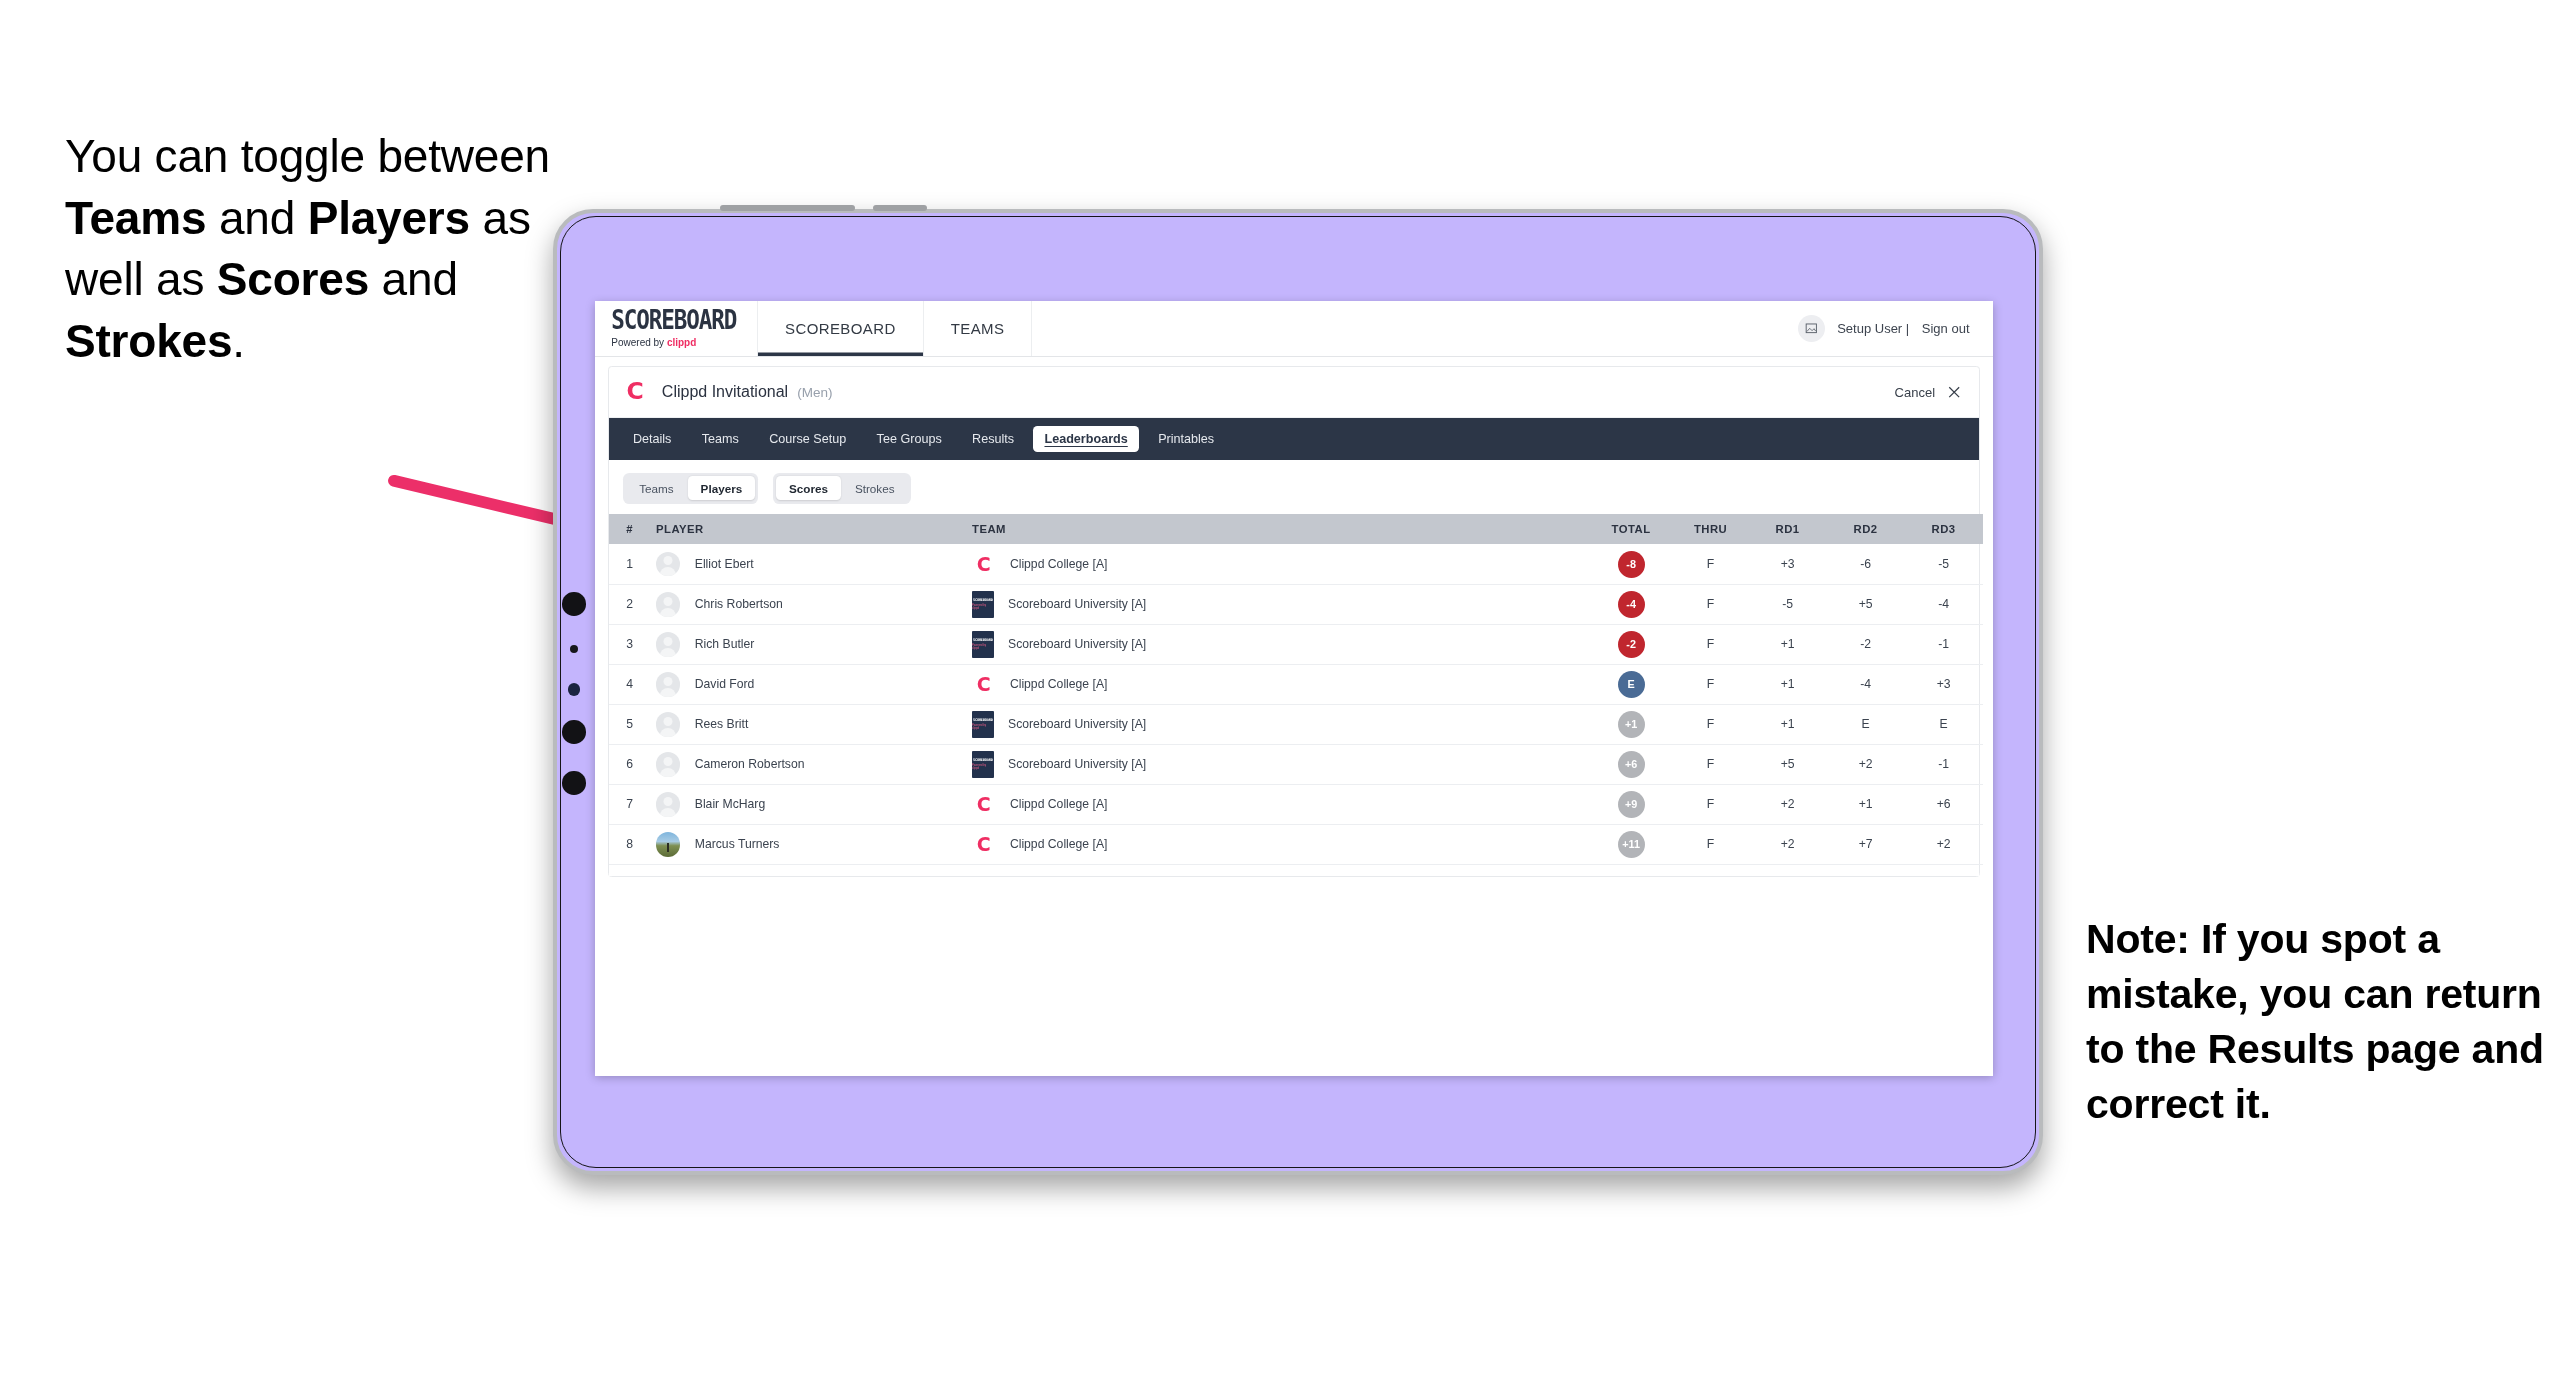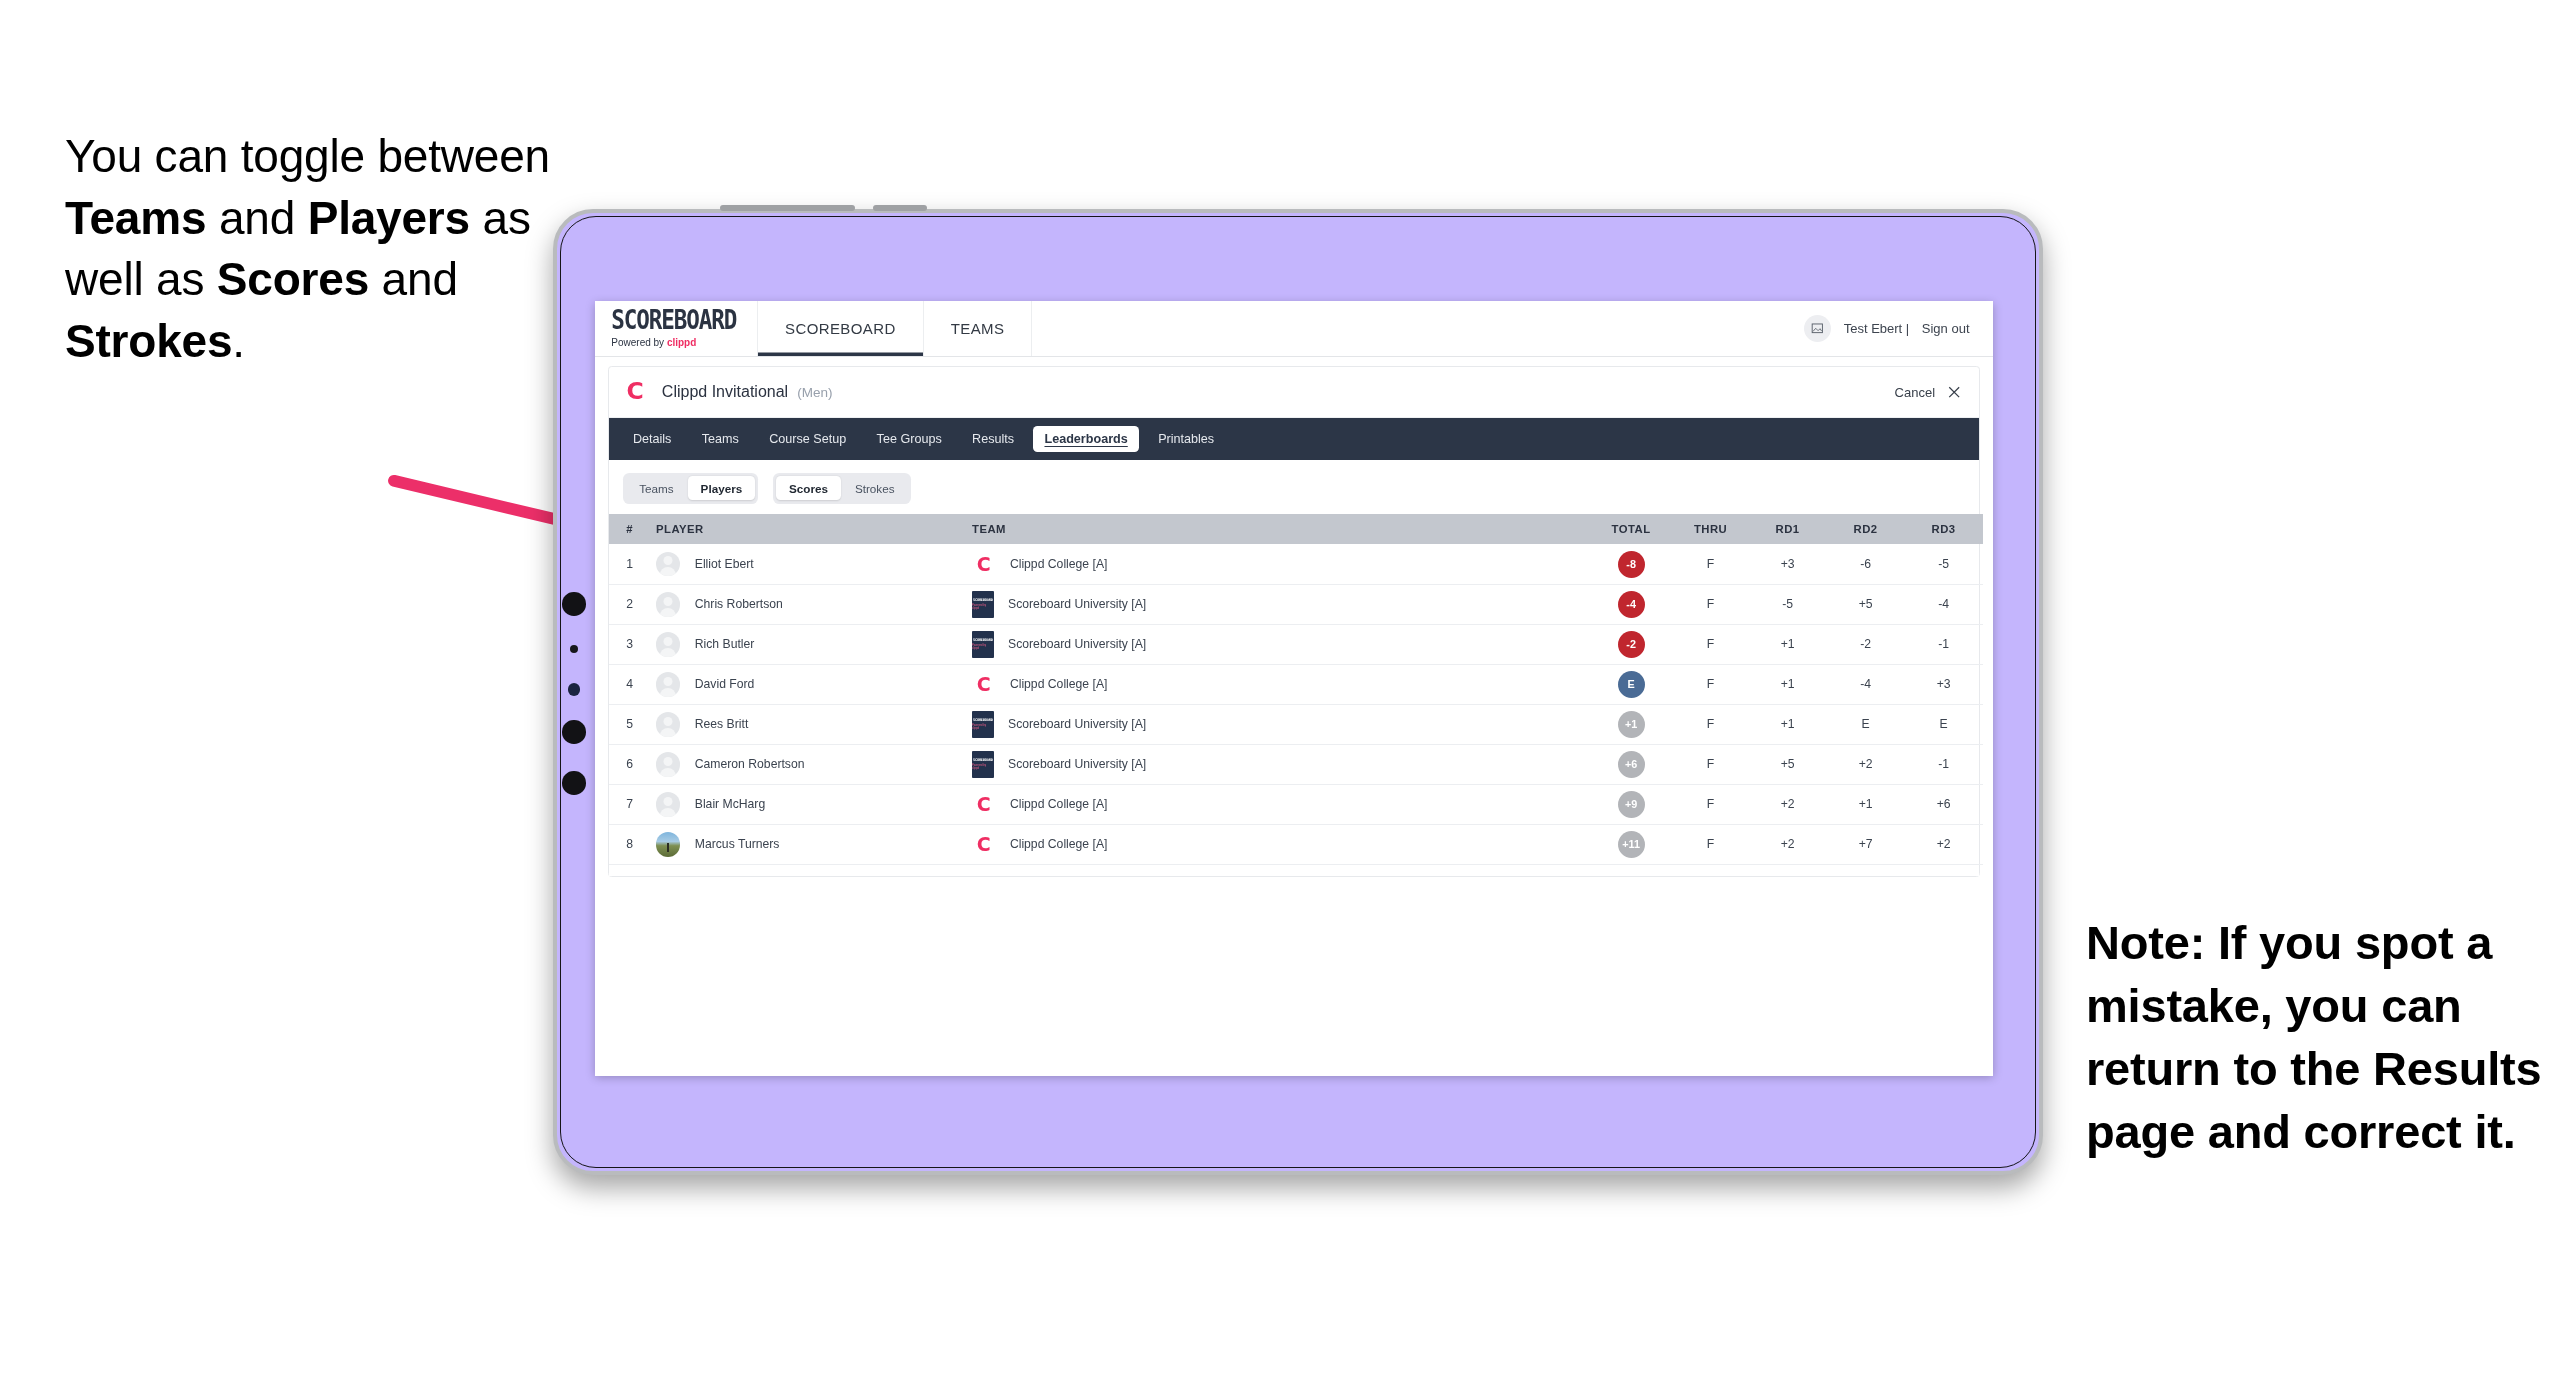--- a/index.html
+++ b/index.html
@@ -18,21 +18,21 @@
     line-height: 1.34;
     letter-spacing: -0.2px;
   }
   #annot-left {
     left: 65px; top: 126px; width: 488px;
     font-size: 46px; font-weight: 400;
   }
   #annot-left b { font-weight: 700; }
   #annot-right {
     left: 2086px; top: 912px; width: 488px;
-    font-size: 47px; font-weight: 700;
+    font-size: 41px; font-weight: 700;
   }
 
   
   #arrow { position: absolute; left: 388px; top: 470px; width: 280px; height: 90px; }
 
   
   #tablet {
     position: absolute; left: 553px; top: 209px;
     width: 1490px; height: 966px;
     background: #c4b5fd;
@@ -229,21 +229,21 @@
           <span>TEAMS</span>
         </div>
 
         <div id="topbar-right">
           <div id="user-avatar">
             <svg width="12.6" height="12.6" viewBox="0 0 16 16">
               <rect x="1.5" y="2.5" width="13" height="11" fill="none" stroke="#5a616b" stroke-width="1.2"></rect>
               <path d="M2.5 12 L6 8 L9 11 L11.5 8.5 L13.5 11.5" fill="none" stroke="#5a616b" stroke-width="1.1"></path>
             </svg>
           </div>
-          <span>Test Ebert |</span>
+          <span>Setup User |</span>
           <span id="signout">Sign out</span>
         </div>
       </div>
 
       <div id="tcard">
         <div id="tcard-head">
           <span class="c-logo">C</span>
           <span id="tcard-title">Clippd Invitational</span>
           <span id="tcard-gender">(Men)</span>
           <span id="cancel-wrap">

